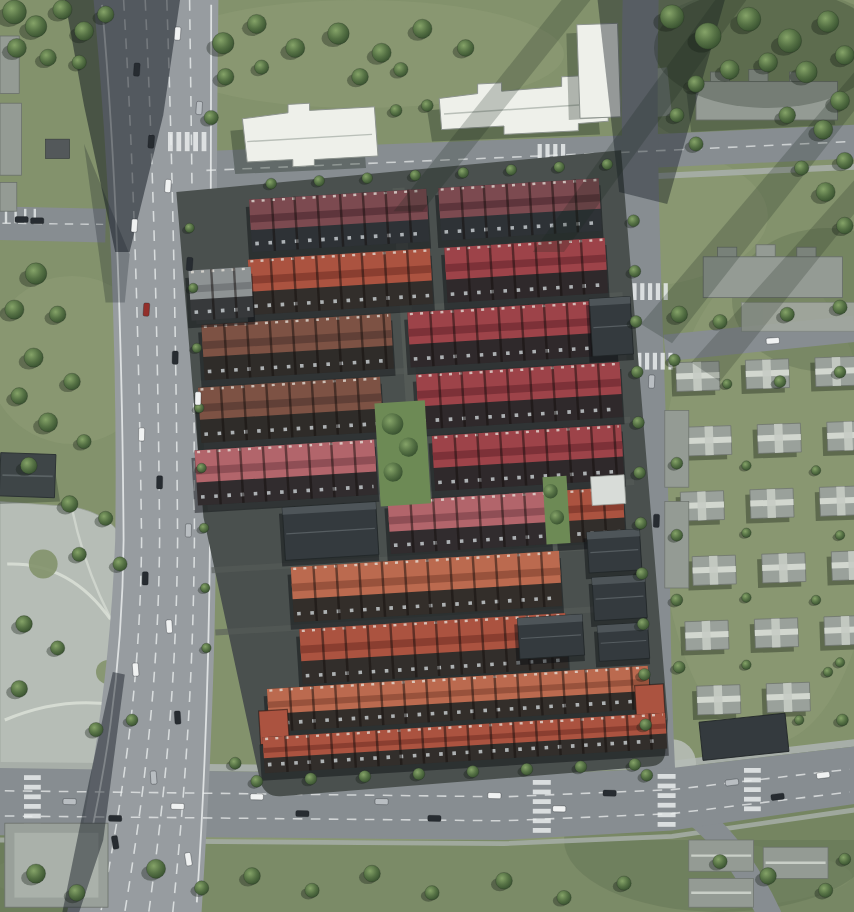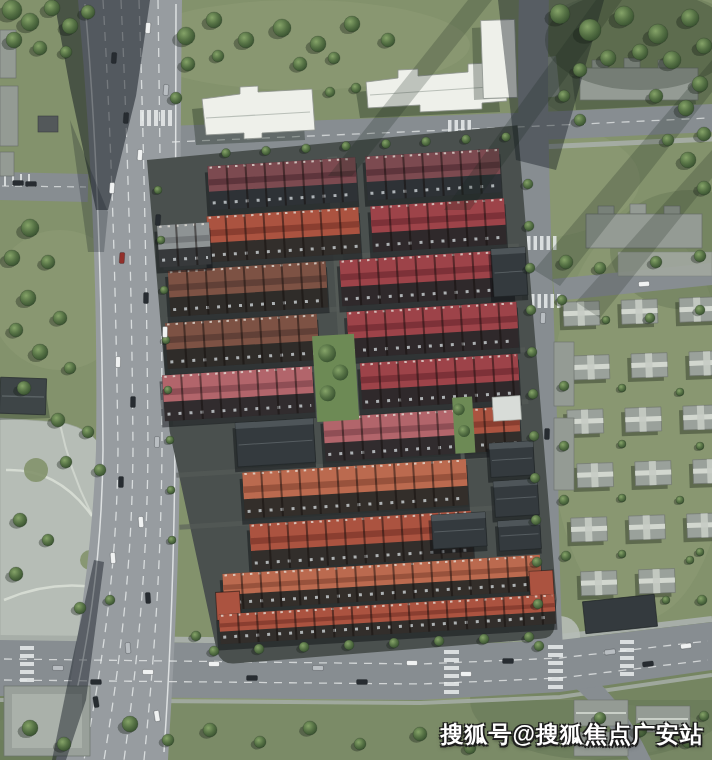--- a/index.html
+++ b/index.html
@@ -857,14 +857,13 @@
         <rect x="604.5" y="649.5" width="11" height="5" rx="1.3" fill="#b9bec2" stroke="rgba(20,24,28,.5)" stroke-width="0.5" transform="rotate(-7 610 652)"></rect>
         <rect x="642.5" y="661.5" width="11" height="5" rx="1.3" fill="#272c31" stroke="rgba(20,24,28,.5)" stroke-width="0.5" transform="rotate(-7 648 664)"></rect>
         <rect x="680.5" y="643.5" width="11" height="5" rx="1.3" fill="#f0f2f2" stroke="rgba(20,24,28,.5)" stroke-width="0.5" transform="rotate(-7 686 646)"></rect>
         <rect x="540.5" y="312.5" width="5" height="11" rx="1.3" fill="#b9bec2" stroke="rgba(20,24,28,.5)" stroke-width="0.5" transform="rotate(2 543 318)"></rect>
         <rect x="544.5" y="428.5" width="5" height="11" rx="1.3" fill="#272c31" stroke="rgba(20,24,28,.5)" stroke-width="0.5" transform="rotate(2 547 434)"></rect>
         <rect x="638.5" y="281.5" width="11" height="5" rx="1.3" fill="#f0f2f2" stroke="rgba(20,24,28,.5)" stroke-width="0.5" transform="rotate(-4 644 284)"></rect>
         <rect x="12.5" y="180.5" width="11" height="5" rx="1.3" fill="#272c31" stroke="rgba(20,24,28,.5)" stroke-width="0.5" transform="rotate(0 18 183)"></rect>
         <rect x="25.5" y="181.5" width="11" height="5" rx="1.3" fill="#272c31" stroke="rgba(20,24,28,.5)" stroke-width="0.5" transform="rotate(0 31 184)"></rect>
       </g>
   </svg>
-  <div class="watermark">搜狐号@搜狐焦点广安站</div>
 </div>
 
 </body></html>

